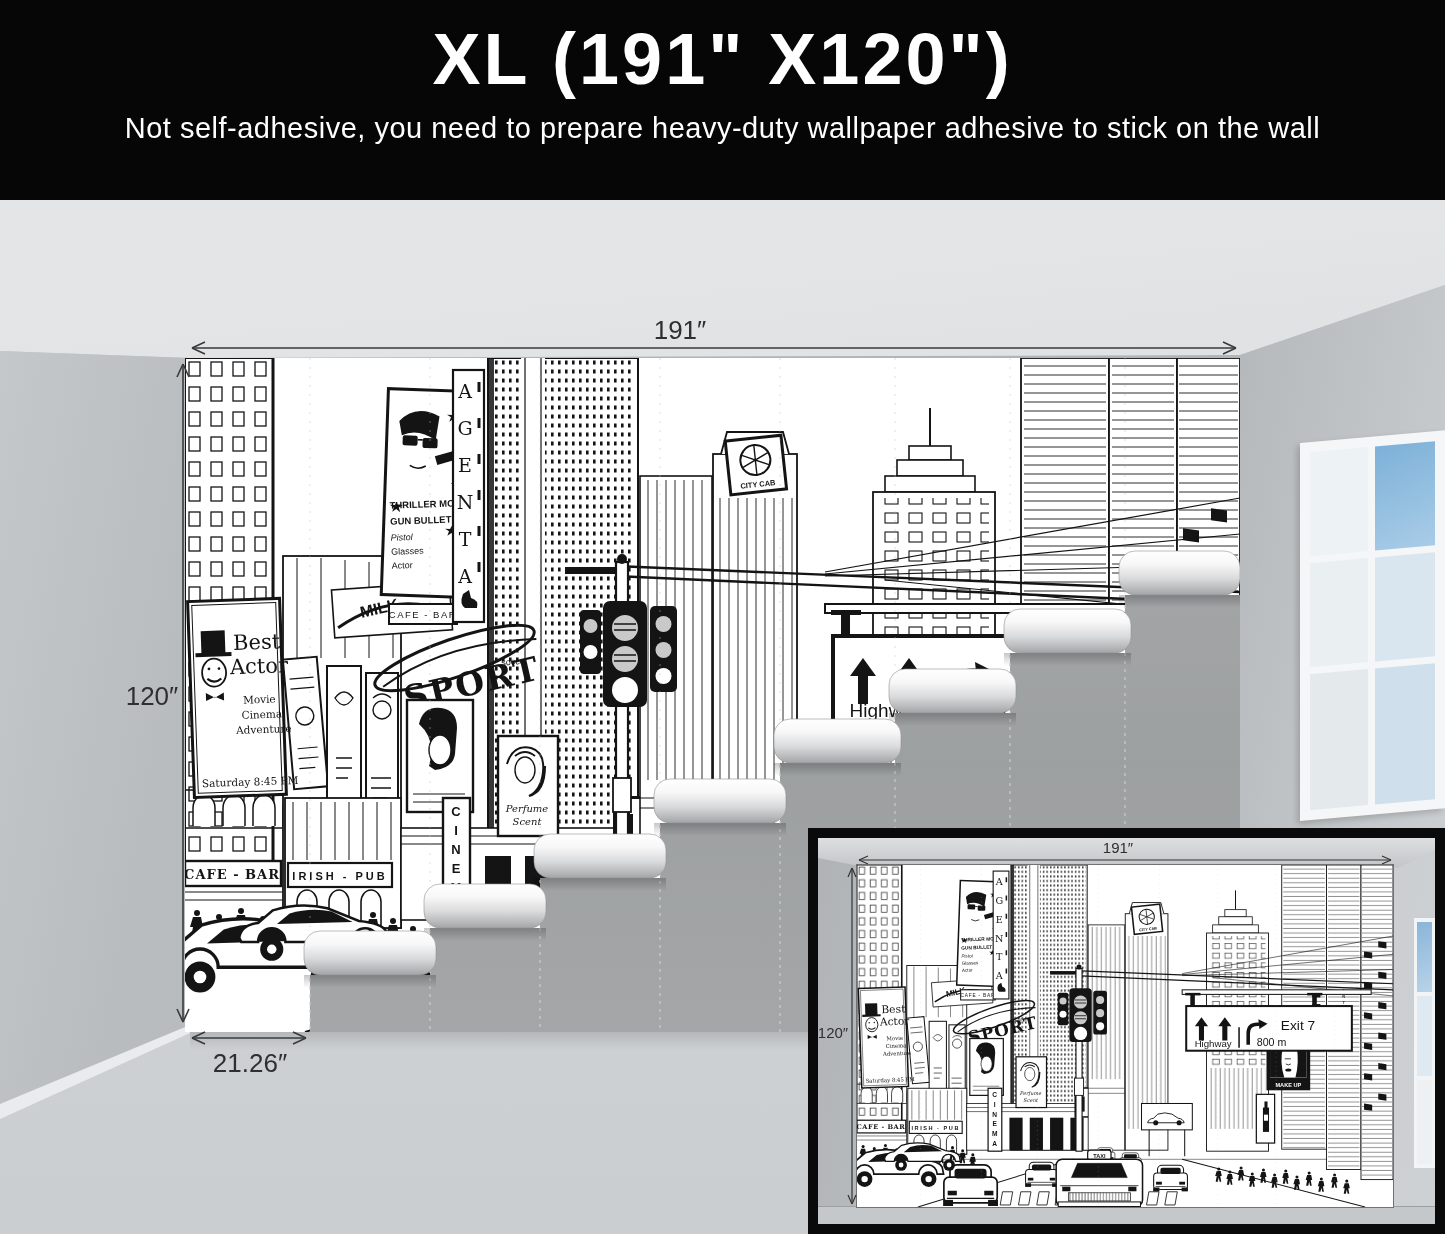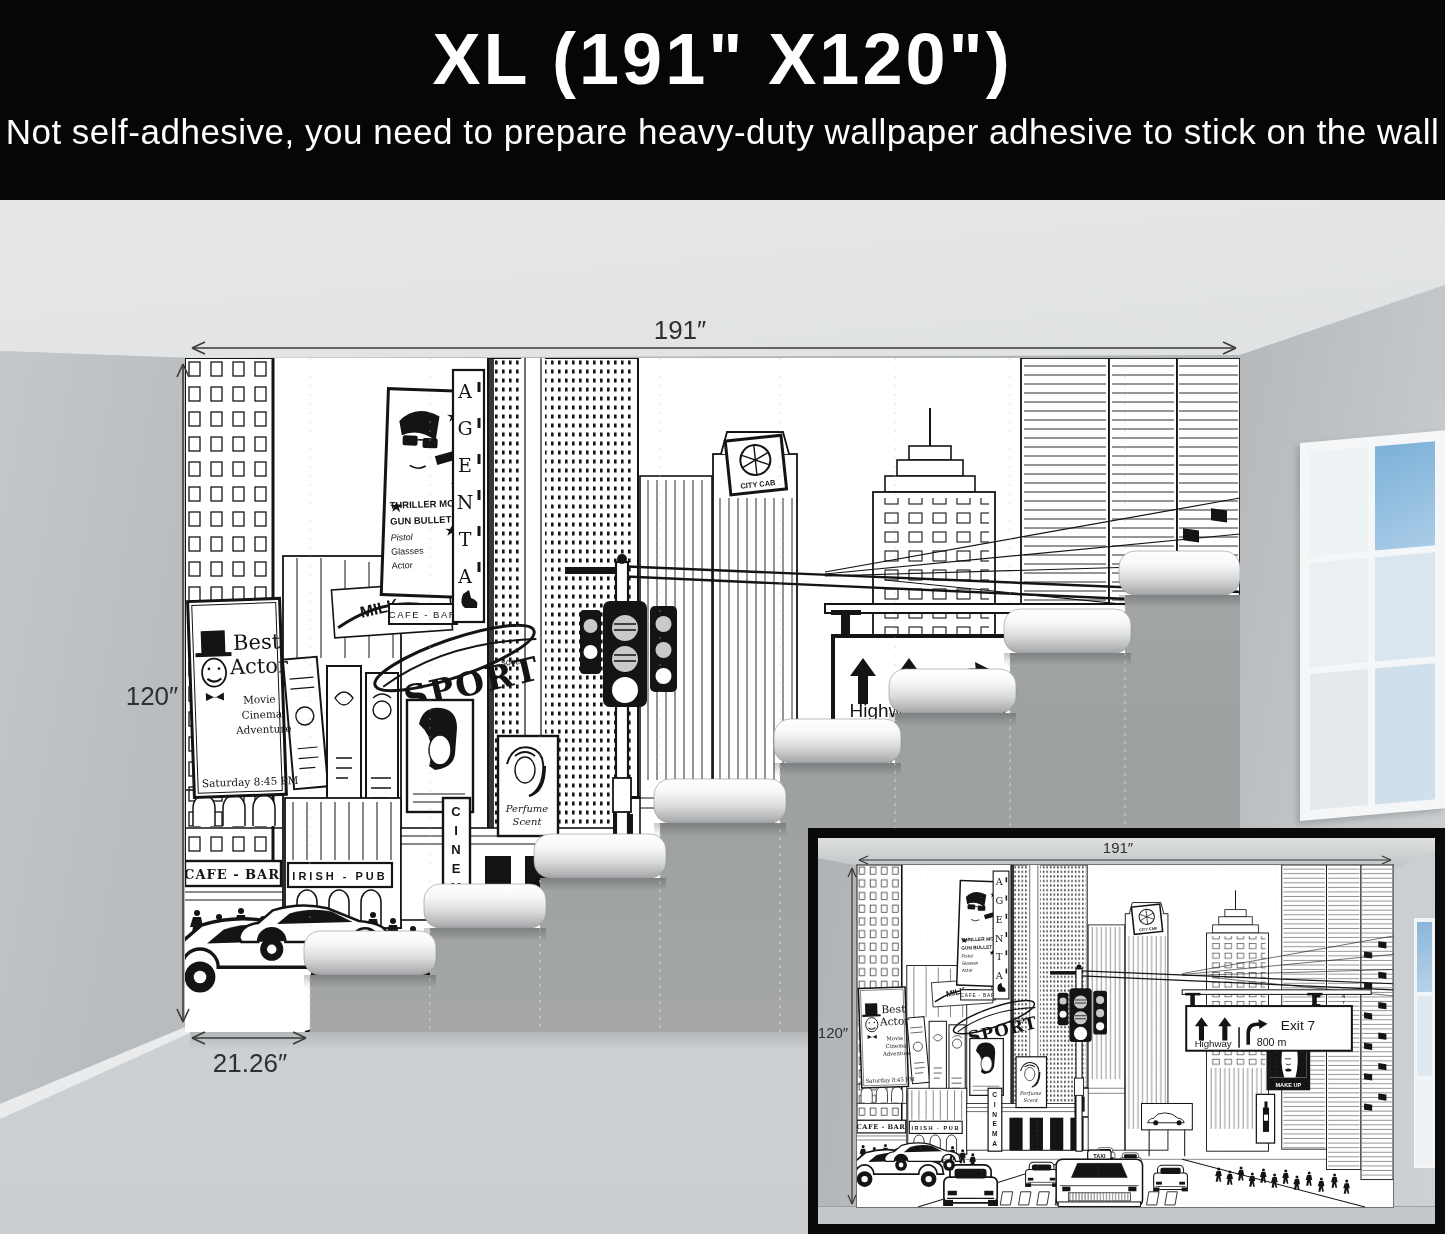--- a/index.html
+++ b/index.html
@@ -2,21 +2,21 @@
 <html><head>
 <meta charset="utf-8">
 <style>
   html,body{margin:0;padding:0;background:#fff;}
   .stage{position:relative;width:1445px;height:1234px;overflow:hidden;
          font-family:"Liberation Sans",sans-serif;background:#c7cacc;}
   
   .banner{position:absolute;left:0;top:0;width:1445px;height:200px;background:#060606;
           color:#fff;text-align:center;}
   .banner .title{padding-top:22px;font-size:72px;font-weight:600;letter-spacing:3px;line-height:1.05;}
-  .banner .subtitle{margin-top:14px;font-size:35px;font-weight:400;letter-spacing:.5px;}
+  .banner .subtitle{margin-top:14px;font-size:29px;font-weight:400;letter-spacing:.5px;}
   
   .scene{position:absolute;left:0;top:200px;width:1445px;height:1034px;}
   .scene>div{position:absolute;}
   .main-wall{left:188px;top:150px;width:1054px;height:684px;
              background:linear-gradient(180deg,#b2b5b7,#a8abad);}
   .ceiling{left:0;top:0;width:1445px;height:160px;
            background:linear-gradient(175deg,#e3e5e6 10%,#cfd2d3 80%);
            clip-path:polygon(0 0,1445px 0,1445px 85px,1240px 155px,190px 158px,0 151px);height:1034px;}
   .left-wall{left:0;top:0;width:190px;height:1034px;
              background:linear-gradient(100deg,#c6c9cb,#b9bcbe 70%);

